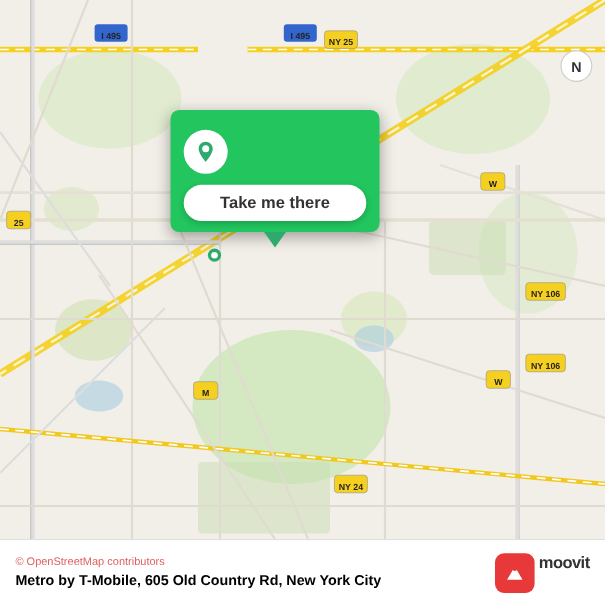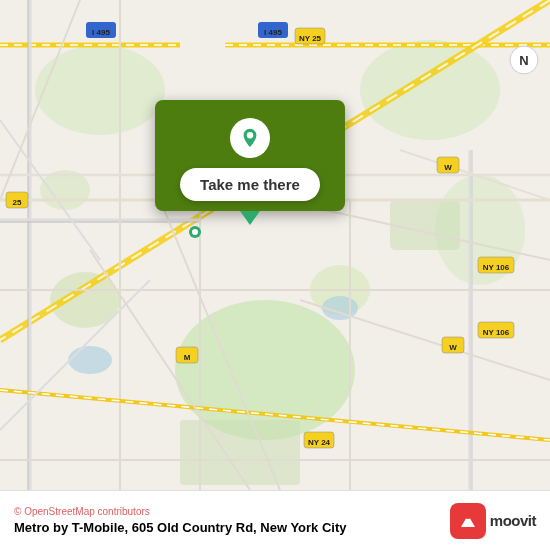--- a/index.html
+++ b/index.html
@@ -27,25 +27,24 @@
       top: 0; left: 0;
       width: 100%; height: 100%;
     }
 
     
     .marker-card {
       position: absolute;
       top: 100px;
       left: 155px;
       width: 190px;
-      background: #4d7c0f;
+      background: #22c55e;
       border-radius: 8px;
       display: flex;
       flex-direction: column;
-      align-items: center;
       padding: 18px 12px 10px 12px;
       box-shadow: 0 4px 14px rgba(0,0,0,0.35);
     }
 
     .marker-icon {
       width: 40px;
       height: 40px;
       background: white;
       border-radius: 50%;
       display: flex;
@@ -116,21 +115,21 @@
 
     .location-text {
       font-size: 13px;
       font-weight: 700;
       color: #000000;
     }
 
     
     .moovit-logo {
       display: flex;
-      align-items: center;
+      align-items: flex-start;
       gap: 4px;
     }
 
     .moovit-logo-icon {
       width: 36px;
       height: 36px;
       background: #e8393a;
       border-radius: 8px;
       display: flex;
       align-items: center;

